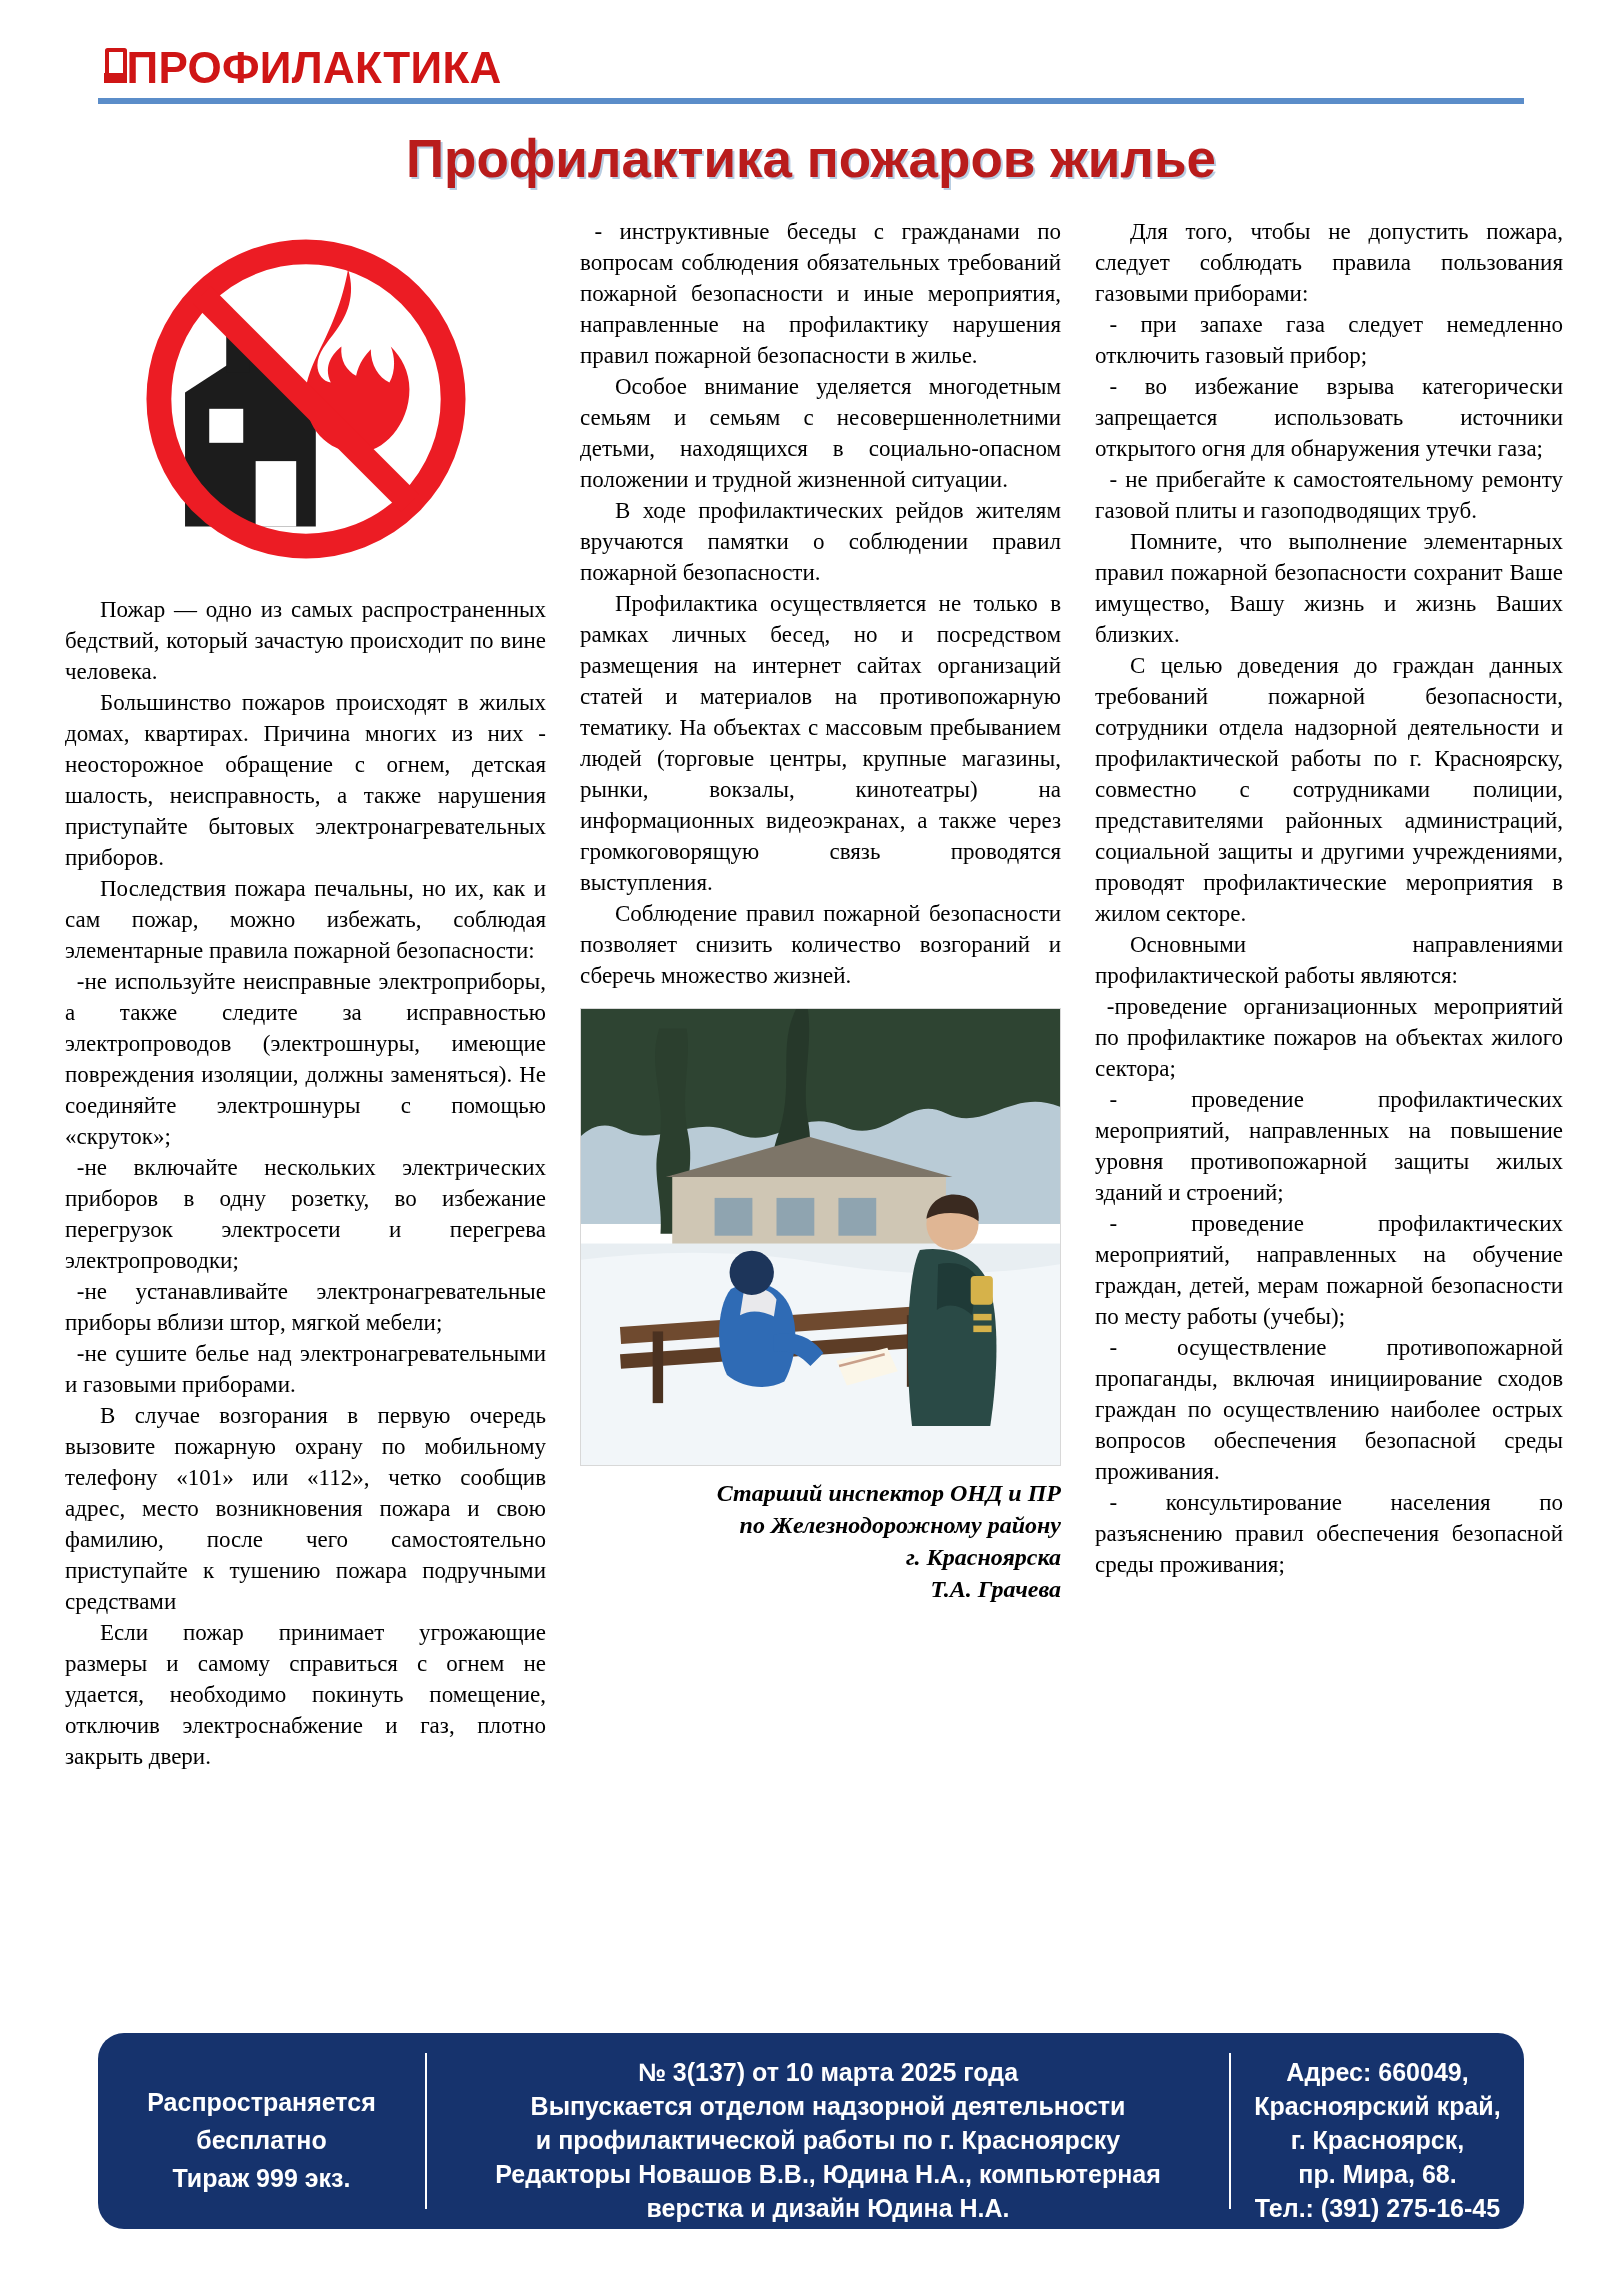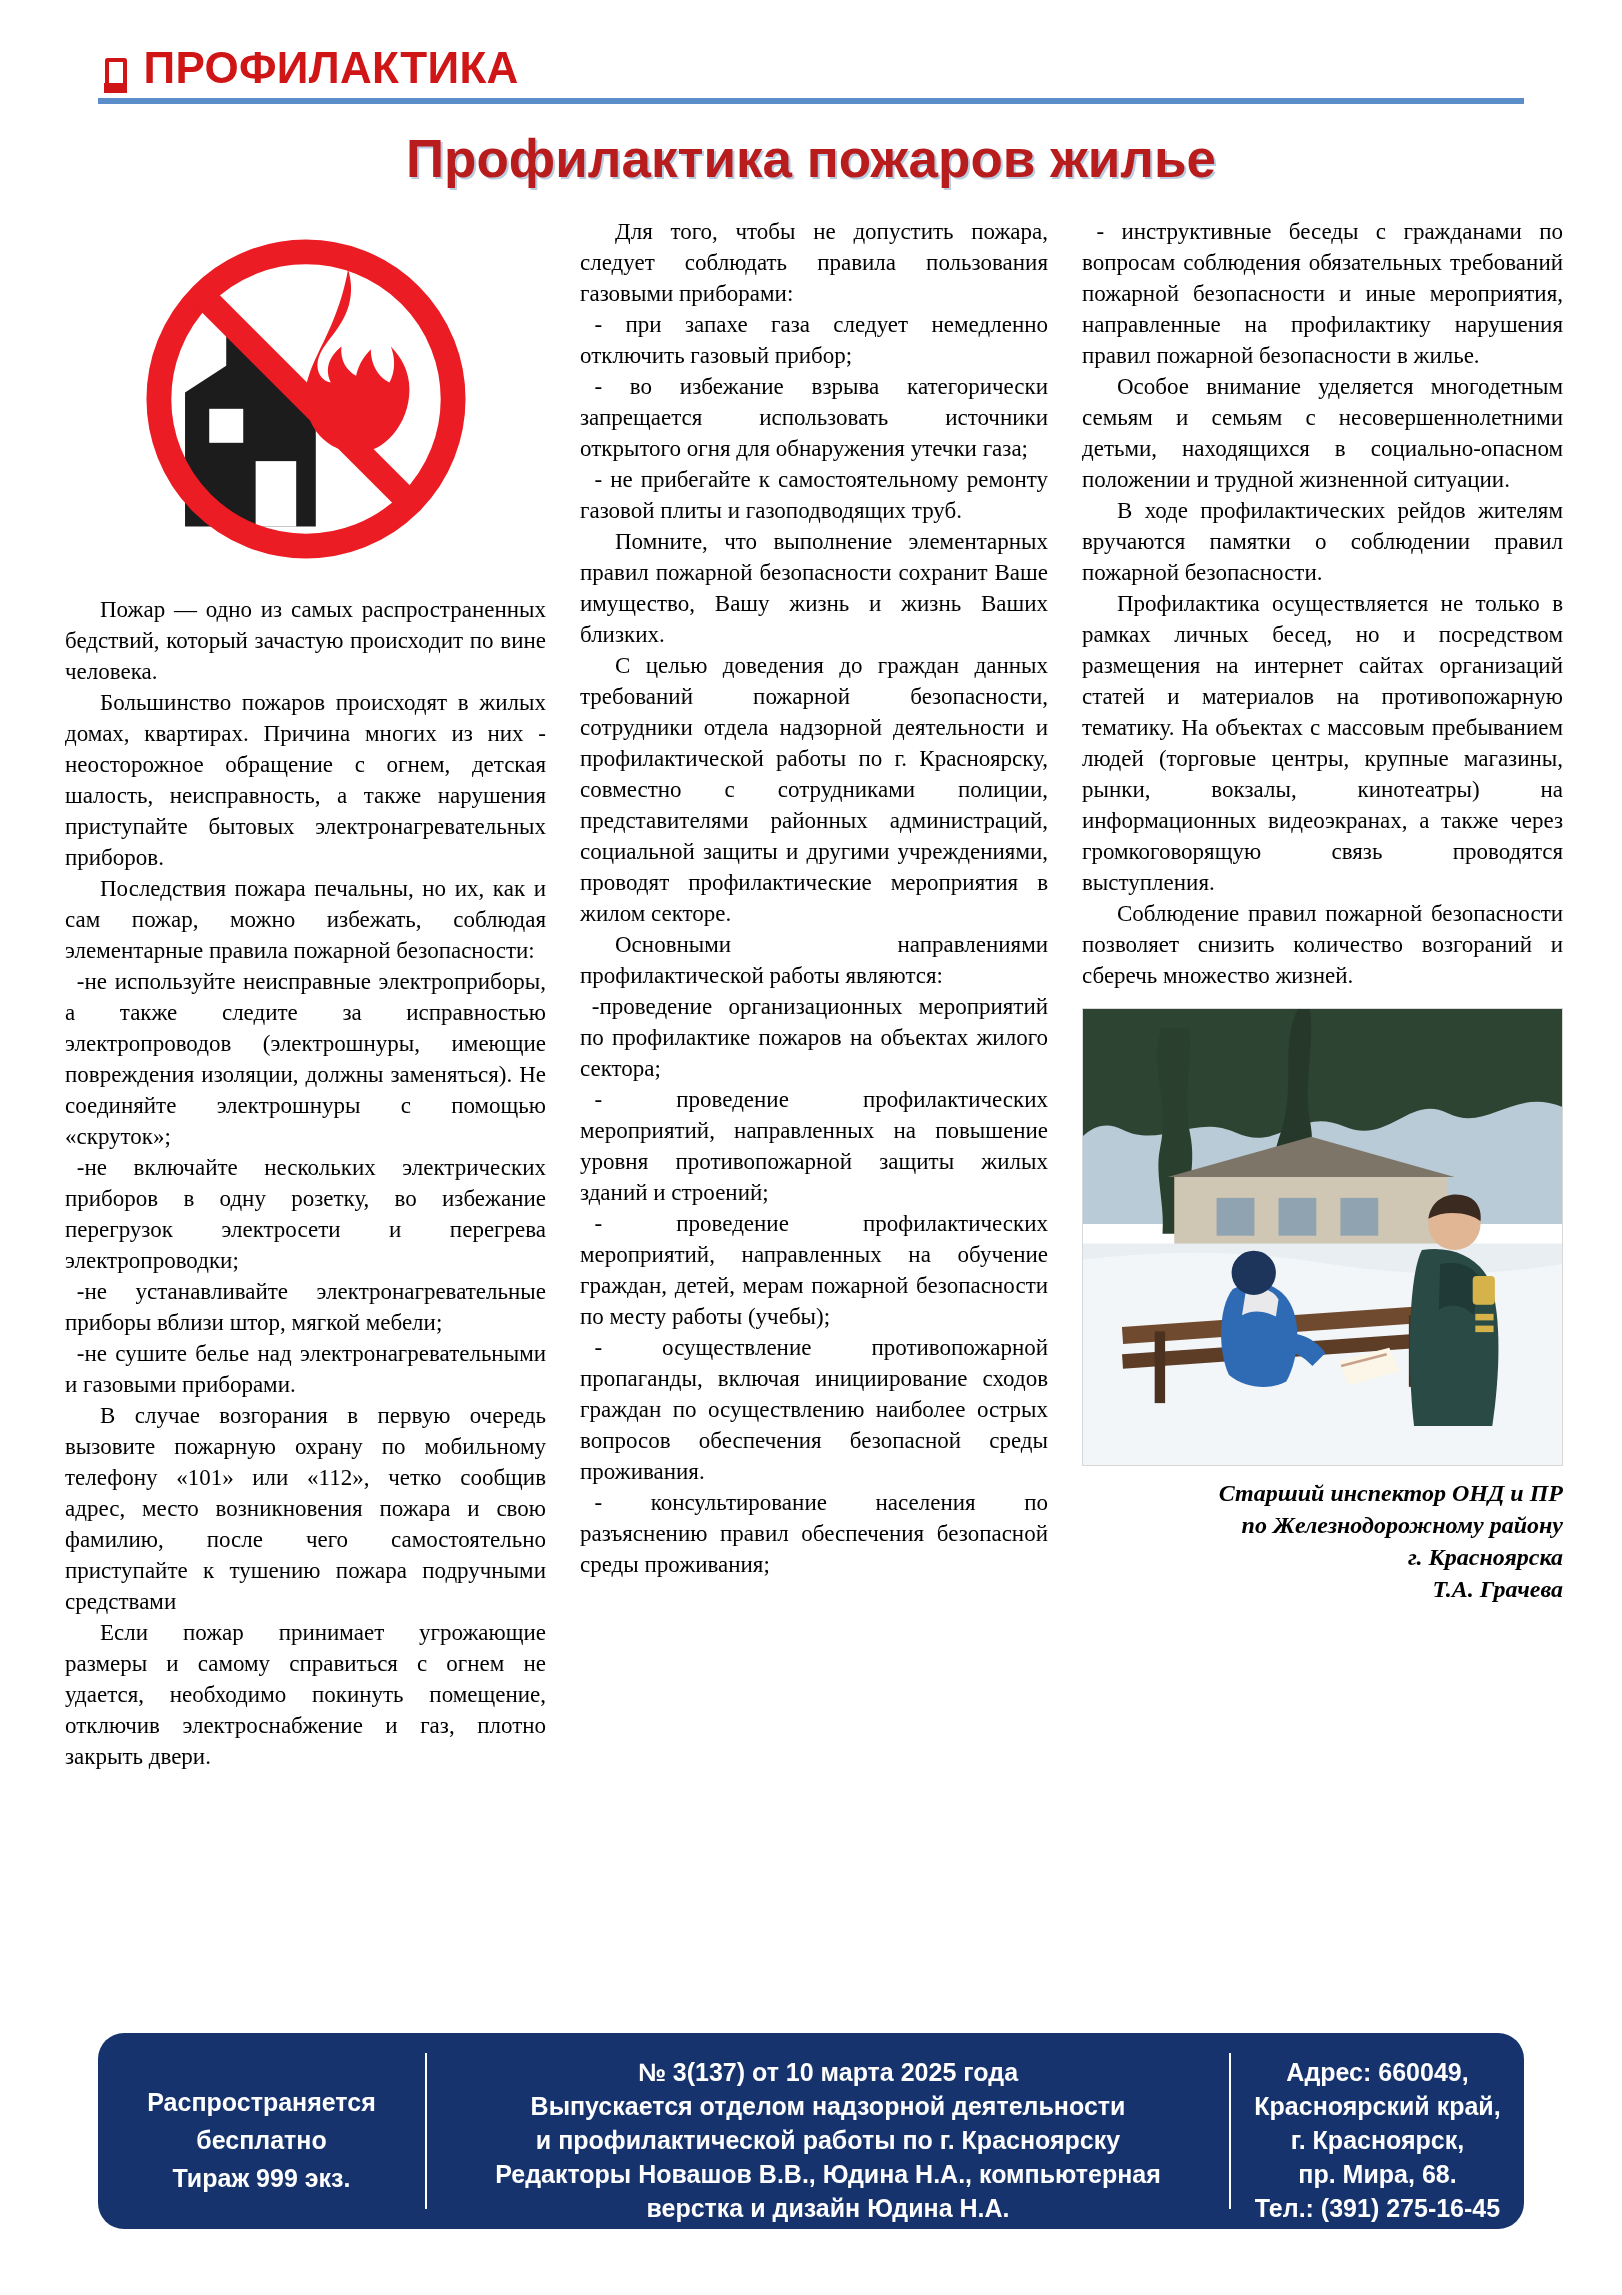--- a/index.html
+++ b/index.html
@@ -15,21 +15,21 @@
     position:absolute;inset:0;
     padding:0;
   }
 
   
   .header{
     position:absolute;
     left:98px;top:46px;width:1426px;
   }
   .header-row{
-    display:flex;align-items:flex-end;gap:17px;
+    display:flex;align-items:flex-start;
     padding-left:6.5px;
   }
   .bullet-icon{
     width:22px;height:34px;
     border:4.6px solid #cf1515;
     border-radius:2.6px;
     display:inline-block;
     position:relative;
     top:2px;
     background:#ffffff;
@@ -201,95 +201,95 @@
       <p>Последствия пожара печальны, но их, как и сам пожар, можно избежать, соблюдая элементарные правила по­жарной безопасности:</p>
       <p class="noindent">-не используйте неисправные электро­приборы, а также следите за исправностью электропроводов (электро­шнуры, имеющие повреждения изоляции, должны заменяться). Не соединяйте электрошнуры с помощью «скруток»;</p>
       <p class="noindent">-не включайте нескольких электри­ческих приборов в одну розетку, во избежание перегрузок электросети и перегрева электропроводки;</p>
       <p class="noindent">-не устанавливайте электронагрева­тельные приборы вблизи штор, мягкой мебели;</p>
       <p class="noindent">-не сушите белье над электронагрева­тельными и газовыми приборами.</p>
       <p>В случае возгорания в первую очередь вызовите пожарную охрану по мо­бильному телефону «101» или «112», четко сообщив адрес, место возник­новения пожара и свою фамилию,  после чего самостоятельно приступайте к тушению пожара подручными средствами</p>
       <p>Если пожар принимает угрожающие размеры и самому справиться с огнем не удается, необходимо покинуть помеще­ние, отключив электроснабжение и газ, плотно закрыть двери.</p>
     </div>
 
     <div class="col">
+      <p class="dash">- инструктивные беседы с гражданами по вопросам соблюдения обязательных требований пожарной безопасности и иные мероприятия, направленные на профилактику нару­шения правил пожарной безо­пасности в жилье.</p>
+      <p>Особое внимание уделяется много­детным семьям и семьям с несовер­шеннолетними детьми, находящихся в социально-опасном положении и трудной жизненной ситуации.</p>
+      <p>В ходе профилактических рейдов жителям вручаются памятки о соблюдении правил пожарной безопасности.</p>
+      <p>Профилактика осуществляется не только в рамках личных бесед, но и посредством размещения на интернет сайтах организаций статей и материалов на противопожарную тематику. На объектах с массовым пребыванием людей (торговые цен­тры, крупные магазины, рынки, вокзалы, кинотеатры) на инфор­мационных видеоэкранах, а также через громкоговорящую связь про­водятся выступления.</p>
+      <p>Соблюдение правил пожарной безопасности позволяет снизить количество возгораний и сберечь множество жизней.</p>
+
+      <div class="photo-block">
+        <svg class="photo" viewBox="0 0 735 700" preserveAspectRatio="none">
+
+          <rect x="0" y="0" width="735" height="330" fill="#b9cbd6"></rect>
+
+          <path d="M0 0 H735 V150 C660 120 620 190 560 160 C500 130 470 210 400 180
+                   C330 150 300 220 235 190 C170 160 120 215 60 185 C35 172 14 182 0 195 Z" fill="#2e4432"></path>
+          <path d="M330 0 C300 60 330 120 300 200 C285 245 305 290 300 340 L345 340
+                   C338 280 360 230 348 170 C338 115 356 55 348 0 Z" fill="#26382a"></path>
+          <path d="M120 30 C100 95 135 140 118 215 C110 255 126 300 122 345 L162 345
+                   C154 290 176 245 164 190 C152 130 170 80 162 30 Z" fill="#2b3f2e"></path>
+
+          <rect x="140" y="255" width="420" height="120" fill="#cfc6b4"></rect>
+          <path d="M130 258 L350 196 L570 258 Z" fill="#7d7568"></path>
+          <rect x="205" y="290" width="58" height="58" fill="#8fa4b0"></rect>
+          <rect x="300" y="290" width="58" height="58" fill="#8fa4b0"></rect>
+          <rect x="395" y="290" width="58" height="58" fill="#8fa4b0"></rect>
+
+          <rect x="0" y="360" width="735" height="340" fill="#e8eef2"></rect>
+          <path d="M0 385 Q200 360 380 392 Q560 420 735 392 L735 700 L0 700 Z" fill="#f2f6f9"></path>
+
+          <rect x="60" y="470" width="520" height="26" fill="#6f4a2f" transform="rotate(-4 320 483)"></rect>
+          <rect x="60" y="512" width="520" height="22" fill="#5d3d26" transform="rotate(-4 320 523)"></rect>
+          <rect x="110" y="495" width="16" height="110" fill="#4a3120"></rect>
+          <rect x="500" y="470" width="16" height="110" fill="#4a3120"></rect>
+
+          <path d="M230 430 C262 412 300 420 318 452 C336 486 330 540 312 572
+                   C286 586 248 582 224 562 C206 524 208 456 230 430 Z" fill="#2f6bb5"></path>
+          <path d="M250 432 C268 424 292 430 300 446 L296 472 C276 462 258 462 244 470 Z" fill="#e9e9ec"></path>
+          <circle cx="262" cy="405" r="34" fill="#1d355a"></circle>
+          <path d="M296 500 C330 492 356 506 372 528 L352 548 C334 528 314 522 296 526 Z" fill="#2f6bb5"></path>
+
+          <path d="M520 370 C566 362 612 382 626 424 C642 472 640 560 628 640
+                   L508 640 C498 560 498 412 520 370 Z" fill="#2a4a46"></path>
+          <path d="M548 392 C572 386 598 394 608 412 L600 470 C580 452 560 452 546 462 Z" fill="#1f3a37"></path>
+          <circle cx="570" cy="330" r="40" fill="#e0b694"></circle>
+          <path d="M530 322 C534 292 562 278 590 288 C606 294 612 310 610 326
+                   C594 312 556 308 530 322 Z" fill="#3a2a20"></path>
+          <rect x="598" y="410" width="34" height="44" rx="6" fill="#d6b24a"></rect>
+          <rect x="602" y="468" width="28" height="10" fill="#d6b24a"></rect>
+          <rect x="602" y="486" width="28" height="10" fill="#d6b24a"></rect>
+
+          <path d="M392 540 L470 520 L486 556 L408 578 Z" fill="#fbf6e8"></path>
+          <path d="M396 548 L466 530" stroke="#c9a08a" stroke-width="4"></path>
+        </svg>
+      </div>
+
+      <div class="photo-caption">
+        <div>Старший инспектор ОНД и ПР</div>
+        <div>по Железнодорожному району</div>
+        <div>г. Красноярска</div>
+        <div>Т.А. Грачева</div>
+      </div>
+    </div>
+
+    <div class="col">
       <p>Для того, чтобы не допустить пожара, следует соблюдать правила пользования газовыми приборами:</p>
       <p class="dash">- при запахе газа следует немедленно отключить газовый прибор;</p>
       <p class="dash">- во избежание взрыва категорически запрещается использовать источники открытого огня для обнаружения утечки газа;</p>
       <p class="dash">- не прибегайте к самостоятельному ремонту газовой плиты и газо­подводящих труб.</p>
       <p>Помните, что выполнение элементарных правил пожарной безопасности сохранит Ваше иму­щество, Вашу жизнь и жизнь Ваших близких.</p>
       <p>С целью доведения до граждан данных требований пожарной безо­пасности, сотрудники отдела надзорной деятельности и профи­лактической работы по г. Красно­ярску, совместно с сотрудниками полиции, представителями районных администраций, социальной защиты и другими учреждениями, проводят профилактические мероприятия в жи­лом секторе.</p>
       <p>Основными направлениями профи­лактической работы являются:</p>
       <p class="noindent"> -проведение организационных меро­приятий по профилактике пожаров на объектах жилого сектора;</p>
       <p class="dash">- проведение профилактических мероприятий, направленных на повышение уровня противопожарной защиты жилых зданий и строений;</p>
       <p class="dash">- проведение профилактических мероприятий, направленных на обучение граждан, детей, мерам пожарной безопасности по месту работы (учебы);</p>
       <p class="dash">- осуществление противопожарной пропаганды, включая инициирование сходов граждан по осуществлению наиболее острых вопросов обеспече­ния безопасной среды проживания.</p>
       <p class="dash">- консультирование населения по разъяснению правил обеспечения безопасной среды проживания;</p>
     </div>
-
-    <div class="col">
-      <p class="dash">- инструктивные беседы с гражданами по вопросам соблюдения обязательных требований пожарной безопасности и иные мероприятия, направленные на профилактику нару­шения правил пожарной безо­пасности в жилье.</p>
-      <p>Особое внимание уделяется много­детным семьям и семьям с несовер­шеннолетними детьми, находящихся в социально-опасном положении и трудной жизненной ситуации.</p>
-      <p>В ходе профилактических рейдов жителям вручаются памятки о соблюдении правил пожарной безопасности.</p>
-      <p>Профилактика осуществляется не только в рамках личных бесед, но и посредством размещения на интернет сайтах организаций статей и материалов на противопожарную тематику. На объектах с массовым пребыванием людей (торговые цен­тры, крупные магазины, рынки, вокзалы, кинотеатры) на инфор­мационных видеоэкранах, а также через громкоговорящую связь про­водятся выступления.</p>
-      <p>Соблюдение правил пожарной безопасности позволяет снизить количество возгораний и сберечь множество жизней.</p>
-
-      <div class="photo-block">
-        <svg class="photo" viewBox="0 0 735 700" preserveAspectRatio="none">
-
-          <rect x="0" y="0" width="735" height="330" fill="#b9cbd6"></rect>
-
-          <path d="M0 0 H735 V150 C660 120 620 190 560 160 C500 130 470 210 400 180
-                   C330 150 300 220 235 190 C170 160 120 215 60 185 C35 172 14 182 0 195 Z" fill="#2e4432"></path>
-          <path d="M330 0 C300 60 330 120 300 200 C285 245 305 290 300 340 L345 340
-                   C338 280 360 230 348 170 C338 115 356 55 348 0 Z" fill="#26382a"></path>
-          <path d="M120 30 C100 95 135 140 118 215 C110 255 126 300 122 345 L162 345
-                   C154 290 176 245 164 190 C152 130 170 80 162 30 Z" fill="#2b3f2e"></path>
-
-          <rect x="140" y="255" width="420" height="120" fill="#cfc6b4"></rect>
-          <path d="M130 258 L350 196 L570 258 Z" fill="#7d7568"></path>
-          <rect x="205" y="290" width="58" height="58" fill="#8fa4b0"></rect>
-          <rect x="300" y="290" width="58" height="58" fill="#8fa4b0"></rect>
-          <rect x="395" y="290" width="58" height="58" fill="#8fa4b0"></rect>
-
-          <rect x="0" y="360" width="735" height="340" fill="#e8eef2"></rect>
-          <path d="M0 385 Q200 360 380 392 Q560 420 735 392 L735 700 L0 700 Z" fill="#f2f6f9"></path>
-
-          <rect x="60" y="470" width="520" height="26" fill="#6f4a2f" transform="rotate(-4 320 483)"></rect>
-          <rect x="60" y="512" width="520" height="22" fill="#5d3d26" transform="rotate(-4 320 523)"></rect>
-          <rect x="110" y="495" width="16" height="110" fill="#4a3120"></rect>
-          <rect x="500" y="470" width="16" height="110" fill="#4a3120"></rect>
-
-          <path d="M230 430 C262 412 300 420 318 452 C336 486 330 540 312 572
-                   C286 586 248 582 224 562 C206 524 208 456 230 430 Z" fill="#2f6bb5"></path>
-          <path d="M250 432 C268 424 292 430 300 446 L296 472 C276 462 258 462 244 470 Z" fill="#e9e9ec"></path>
-          <circle cx="262" cy="405" r="34" fill="#1d355a"></circle>
-          <path d="M296 500 C330 492 356 506 372 528 L352 548 C334 528 314 522 296 526 Z" fill="#2f6bb5"></path>
-
-          <path d="M520 370 C566 362 612 382 626 424 C642 472 640 560 628 640
-                   L508 640 C498 560 498 412 520 370 Z" fill="#2a4a46"></path>
-          <path d="M548 392 C572 386 598 394 608 412 L600 470 C580 452 560 452 546 462 Z" fill="#1f3a37"></path>
-          <circle cx="570" cy="330" r="40" fill="#e0b694"></circle>
-          <path d="M530 322 C534 292 562 278 590 288 C606 294 612 310 610 326
-                   C594 312 556 308 530 322 Z" fill="#3a2a20"></path>
-          <rect x="598" y="410" width="34" height="44" rx="6" fill="#d6b24a"></rect>
-          <rect x="602" y="468" width="28" height="10" fill="#d6b24a"></rect>
-          <rect x="602" y="486" width="28" height="10" fill="#d6b24a"></rect>
-
-          <path d="M392 540 L470 520 L486 556 L408 578 Z" fill="#fbf6e8"></path>
-          <path d="M396 548 L466 530" stroke="#c9a08a" stroke-width="4"></path>
-        </svg>
-      </div>
-
-      <div class="photo-caption">
-        <div>Старший инспектор ОНД и ПР</div>
-        <div>по Железнодорожному району</div>
-        <div>г. Красноярска</div>
-        <div>Т.А. Грачева</div>
-      </div>
-    </div>
   </div>
 
   <div class="footer">
     <div class="footer-cell f-left">
       <div>Распространяется</div>
       <div>бесплатно</div>
       <div>Тираж 999 экз.</div>
     </div>
     <div class="vsep"></div>
     <div class="footer-cell f-mid">

